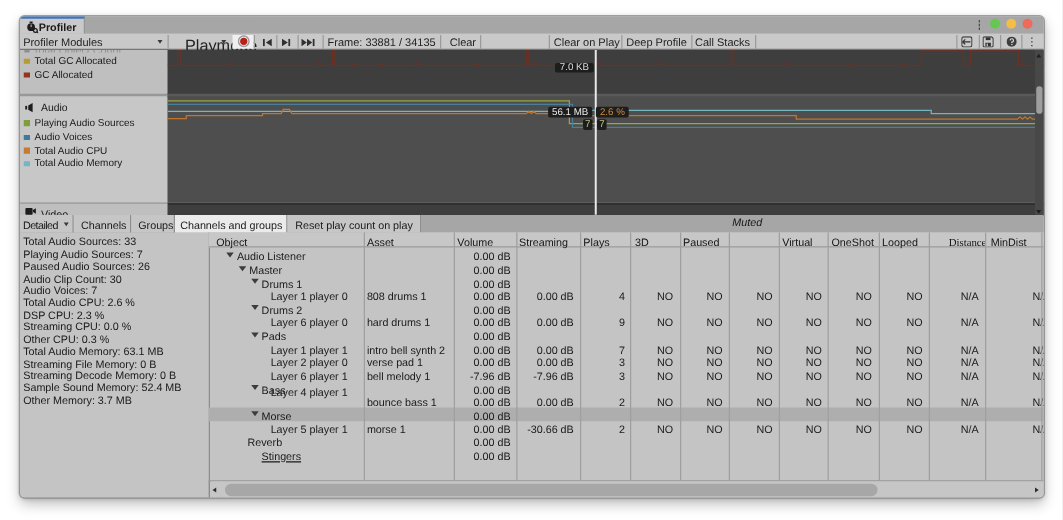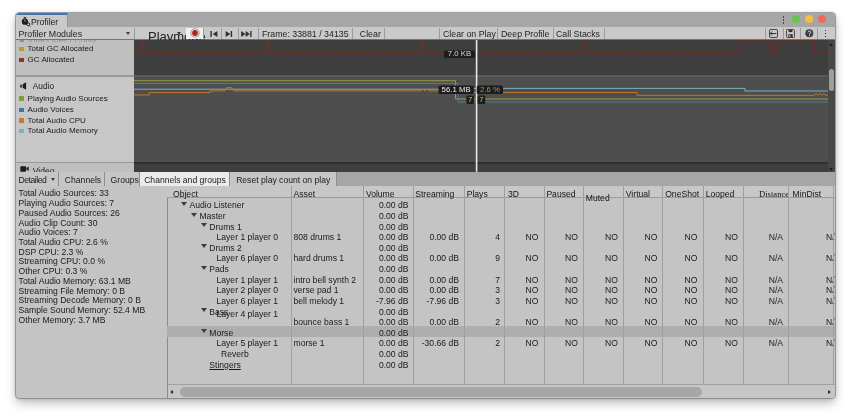--- a/index.html
+++ b/index.html
@@ -14,21 +14,21 @@
 <div id="win">
 <div class="abs" style="left:0;top:0;width:819px;height:13.5px;background:#a6a6a6;"></div>
     <div class="abs" style="left:0;top:0;width:52px;height:13.5px;background:#c9c9c9;border-top:2.5px solid #4175ba;border-right:1px solid #969696;"></div>
     <svg class="abs" style="left:4.5px;top:4.1px;" width="10" height="10" viewBox="0 0 10 10">
 <rect x="2.7" y="0.1" width="2.4" height="1.3" fill="#1d1d1d"></rect>
 <circle cx="3.9" cy="4.7" r="3.1" fill="#1d1d1d"></circle>
 <line x1="3.9" y1="4.7" x2="3.9" y2="2.6" stroke="#cdcdcd" stroke-width="0.8"></line>
 <circle cx="7.3" cy="7.3" r="1.5" fill="none" stroke="#1d1d1d" stroke-width="1"></circle>
 <line x1="8.4" y1="8.4" x2="9.4" y2="9.4" stroke="#1d1d1d" stroke-width="1"></line>
 </svg>
-    <div class="abs t8" style="left:15px;top:3.9px;">Profiler</div>
+    <div class="abs t8" style="left:15px;top:3.9px;font-weight:bold;">Profiler</div>
     <div class="abs" style="left:766.6px;top:3.0px;width:1.8px;height:1.8px;background:#4a4a4a;"></div>
     <div class="abs" style="left:766.6px;top:6.0px;width:1.8px;height:1.8px;background:#4a4a4a;"></div>
     <div class="abs" style="left:766.6px;top:9.0px;width:1.8px;height:1.8px;background:#4a4a4a;"></div>
     <div class="abs" style="left:775.8px;top:2.1px;width:8.4px;height:8.4px;border-radius:50%;background:#64c850;"></div>
     <div class="abs" style="left:788.5999999999999px;top:2.1px;width:8.4px;height:8.4px;border-radius:50%;background:#f4bd46;"></div>
     <div class="abs" style="left:802.0999999999999px;top:2.1px;width:8.4px;height:8.4px;border-radius:50%;background:#ee6a5b;"></div>
     <div class="abs" style="left:0;top:13.5px;width:819px;height:13.5px;background:#c9c9c9;border-bottom:1px solid #757575;"></div>
     <div class="abs t8" style="left:2.5px;top:16.4px;font-size:8.8px;color:#232323;">Profiler Modules</div>
     <div class="abs" style="left:109.8px;top:19.3px;width:0;height:0;border-left:2.7px solid transparent;border-right:2.7px solid transparent;border-top:3.3480000000000003px solid #3a3a3a;"></div>
     <div class="sep" style="left:118.4px;top:14.5px;height:11.5px;"></div>
@@ -175,21 +175,21 @@
     </div>
     <div class="abs" style="left:151px;top:173.4px;width:668px;height:211.6px;border-left:1px solid #8c8c8c;"></div>
     <div class="abs" style="left:151px;top:173.4px;width:668px;height:12.0px;background:#c7c7c7;border-bottom:1px solid #9b9b9b;"></div>
     <div class="abs t8" style="left:157px;top:176.0px;color:#141414;">Object</div>
     <div class="abs t8" style="left:277.6px;top:176.0px;color:#141414;">Asset</div>
     <div class="abs t8" style="left:349.9px;top:176.0px;color:#141414;">Volume</div>
     <div class="abs t8" style="left:399.2px;top:176.0px;color:#141414;">Streaming</div>
     <div class="abs t8" style="left:450.7px;top:176.0px;color:#141414;">Plays</div>
     <div class="abs t8" style="left:492px;top:176.0px;color:#141414;">3D</div>
     <div class="abs t8" style="left:530.4px;top:176.0px;color:#141414;">Paused</div>
-    <div class="abs t8" style="left:569.8px;top:180px;color:#141414;">Muted</div>
+    <div class="abs t8" style="left:569.8px;top:160px;color:#141414;font-style:italic;">Muted</div>
     <div class="abs t8" style="left:609.8px;top:176.0px;color:#141414;">Virtual</div>
     <div class="abs t8" style="left:649.2px;top:176.0px;color:#141414;">OneShot</div>
     <div class="abs t8" style="left:689.7px;top:176.0px;color:#141414;">Looped</div>
     <div class="abs t8" style="left:743px;top:176.0px;color:#141414;font-family:Liberation Serif, serif;">Distance</div>
     <div class="abs t8" style="left:776.6px;top:176.0px;color:#141414;">MinDist</div>
     <div class="abs" style="left:164.5px;top:188.9px;width:0;height:0;border-left:3.1px solid transparent;border-right:3.1px solid transparent;border-top:4px solid #3c3c3c;"></div>
     <div class="abs t8" style="left:173.5px;top:187.3px;">Audio Listener</div>
     <div class="abs t8" style="left:332.5px;top:187.3px;width:60px;text-align:right;">0.00 dB</div>
     <div class="abs" style="left:174.5px;top:199.5px;width:0;height:0;border-left:3.1px solid transparent;border-right:3.1px solid transparent;border-top:4px solid #3c3c3c;"></div>
     <div class="abs t8" style="left:183.4px;top:197.9px;">Master</div>
@@ -294,21 +294,21 @@
     <div class="abs t8" style="left:383px;top:325.40000000000003px;width:60px;text-align:right;">-30.66 dB</div>
     <div class="abs t8" style="left:444px;top:325.40000000000003px;width:40px;text-align:right;">2</div>
     <div class="abs t8" style="left:482.5px;top:325.40000000000003px;width:40px;text-align:right;">NO</div>
     <div class="abs t8" style="left:522px;top:325.40000000000003px;width:40px;text-align:right;">NO</div>
     <div class="abs t8" style="left:562px;top:325.40000000000003px;width:40px;text-align:right;">NO</div>
     <div class="abs t8" style="left:601.5px;top:325.40000000000003px;width:40px;text-align:right;">NO</div>
     <div class="abs t8" style="left:641.5px;top:325.40000000000003px;width:40px;text-align:right;">NO</div>
     <div class="abs t8" style="left:682px;top:325.40000000000003px;width:40px;text-align:right;">NO</div>
     <div class="abs t8" style="left:727px;top:325.40000000000003px;width:40px;text-align:right;">N/A</div>
     <div class="abs t8" style="left:810px;top:325.40000000000003px;">N/A</div>
-    <div class="abs t8" style="left:205px;top:336.0px;">Reverb</div>
+    <div class="abs t8" style="left:182px;top:336.0px;">Reverb</div>
     <div class="abs t8" style="left:332.5px;top:336.0px;width:60px;text-align:right;">0.00 dB</div>
     <div class="abs t8" style="left:193.3px;top:346.6px;text-decoration:underline;">Stingers</div>
     <div class="abs t8" style="left:332.5px;top:346.6px;width:60px;text-align:right;">0.00 dB</div>
     <div class="abs" style="left:275px;top:173.4px;width:1px;height:197.6px;background:#9f9f9f;"></div>
     <div class="abs" style="left:347px;top:173.4px;width:1px;height:197.6px;background:#9f9f9f;"></div>
     <div class="abs" style="left:397px;top:173.4px;width:1px;height:197.6px;background:#9f9f9f;"></div>
     <div class="abs" style="left:448px;top:173.4px;width:1px;height:197.6px;background:#9f9f9f;"></div>
     <div class="abs" style="left:488px;top:173.4px;width:1px;height:197.6px;background:#9f9f9f;"></div>
     <div class="abs" style="left:527.5px;top:173.4px;width:1px;height:197.6px;background:#9f9f9f;"></div>
     <div class="abs" style="left:567px;top:173.4px;width:1px;height:197.6px;background:#9f9f9f;"></div>

